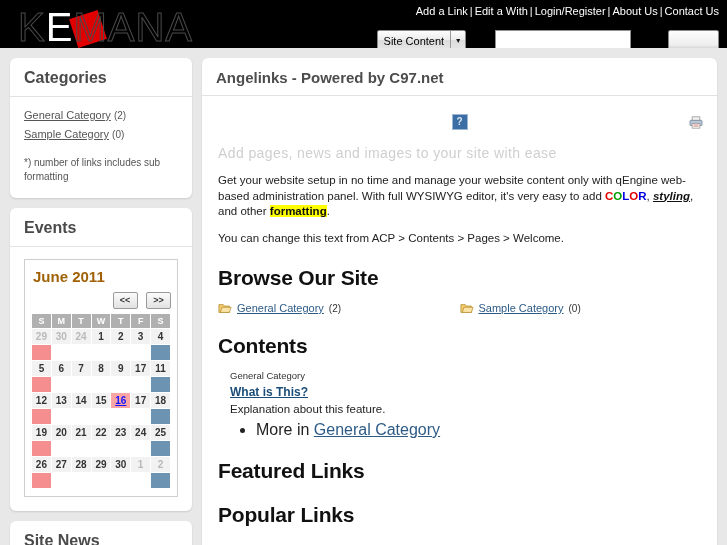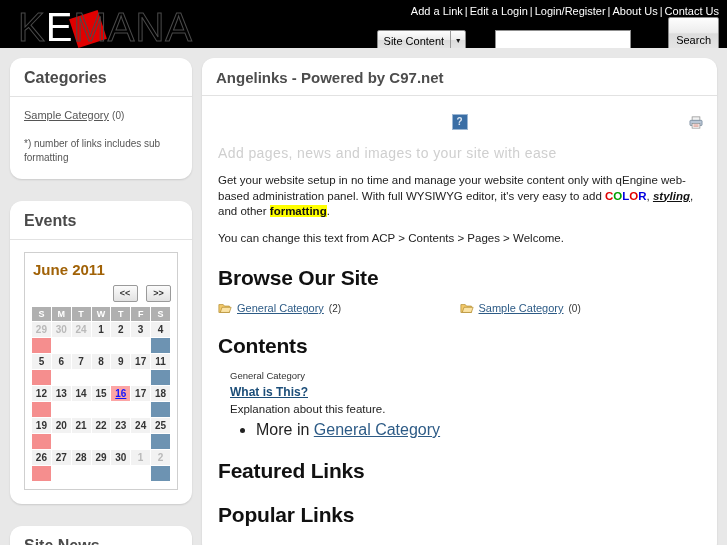--- a/index.html
+++ b/index.html
@@ -55,21 +55,21 @@
     font-size: 11px;
     white-space: nowrap;
   }
   .topnav a { color: #ffffff; text-decoration: none; }
   .topnav .sep { color: #ffffff; padding: 0 2px; }
 
   .searchbar {
     position: absolute;
     right: 8px; top: 30px;
     display: flex;
-    align-items: flex-end;
+    align-items: flex-start;
     height: 21px;
     gap: 25px;
   }
   .select-wrap {
     display: flex;
     align-items: center;
     height: 21px;
     background: linear-gradient(to bottom, #fdfdfd 0%, #ededed 45%, #dcdcdc 50%, #e6e6e6 100%);
     border: 1px solid #8a8a8a;
     border-radius: 2px;
@@ -111,23 +111,23 @@
   .page {
     display: flex;
     padding: 10px 10px 0 10px;
     gap: 10px;
   }
   .sidebar { width: 182px; flex: 0 0 182px; }
   .content { flex: 1 1 auto; }
 
   .panel {
     background: #ffffff;
-    border-radius: 12px;
+    border-radius: 6px;
     box-shadow: 0 1px 2px rgba(0,0,0,0.13);
-    margin-bottom: 22px;
+    margin-bottom: 10px;
   }
   .panel-head {
     padding: 11px 14px 9px 14px;
     font-size: 16px;
     font-weight: bold;
     color: #4a4a4a;
     border-bottom: 1px solid #e2e2e2;
   }
   .panel-body { padding: 12px 14px 14px 14px; }
 
@@ -277,40 +277,44 @@
 </head>
 <body>
 
 <div class="header">
   <div class="logo">
     <span class="e-sq"></span>
     <span class="k">K</span><span class="e">E</span><span class="rest">MANA</span>
   </div>
 
   <div class="topnav">
-    <a href="#">Add a Link</a><span class="sep">|</span><a href="#">Edit a Login</a><span class="sep">|</span><a href="#">Login/Register</a><span class="sep">|</span><a href="#">About Us</a><span class="sep">|</span><a href="#">Contact Us</a>
+    <a href="#">Add a Link</a><span class="sep">|</span><a href="#">Edit a With</a><span class="sep">|</span><a href="#">Login/Register</a><span class="sep">|</span><a href="#">About Us</a><span class="sep">|</span><a href="#">Contact Us</a>
   </div>
 
   <div class="searchbar">
     <div class="select-wrap">
       <span class="sel-label">Site Content</span>
       <span class="sel-arrow">▼</span>
     </div>
     <input class="search-input" type="text" placeholder="" style="">
     <button class="search-btn">Search</button>
   </div>
 </div>
 
 <div class="page">
 
   <div class="sidebar">
 
     <div class="panel">
       <div class="panel-head">Categories</div>
       <div class="panel-body cat-list">
+        <div class="cat-row">
+          <a href="#">General Category</a>
+          <span class="cat-count">(2)</span>
+        </div>
         <div class="cat-row">
           <a href="#">Sample Category</a>
           <span class="cat-count">(0)</span>
         </div>
         <div class="cat-note">*) number of links includes sub formatting</div>
       </div>
     </div>
 
     <div class="panel">
       <div class="panel-head">Events</div>

